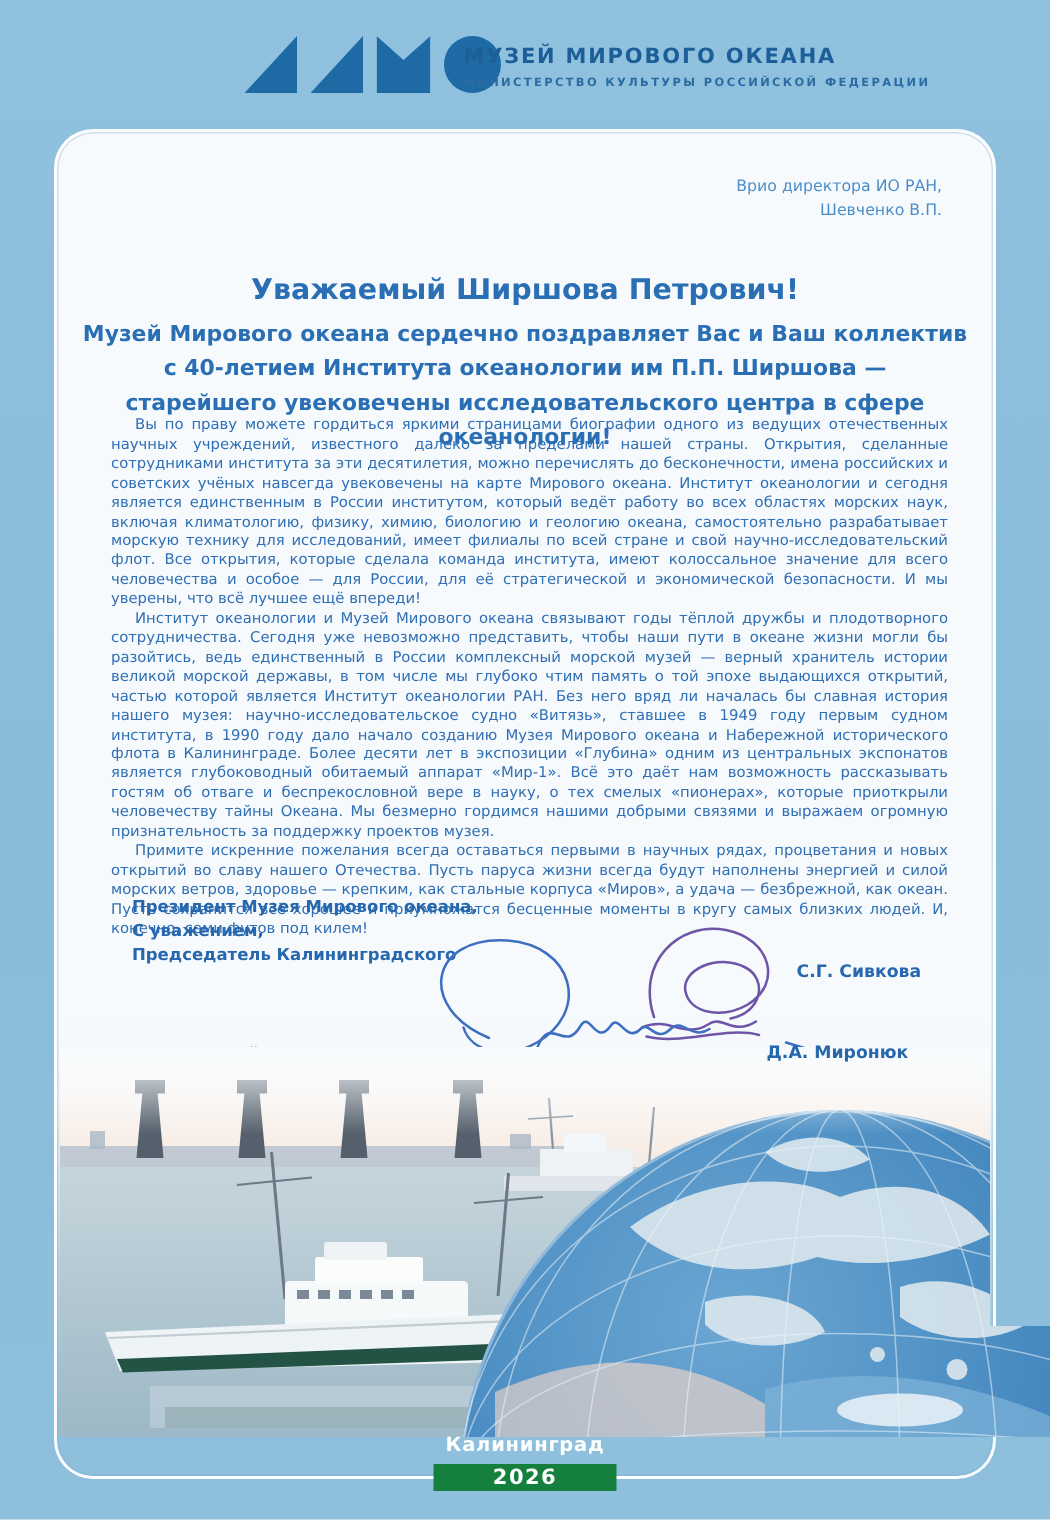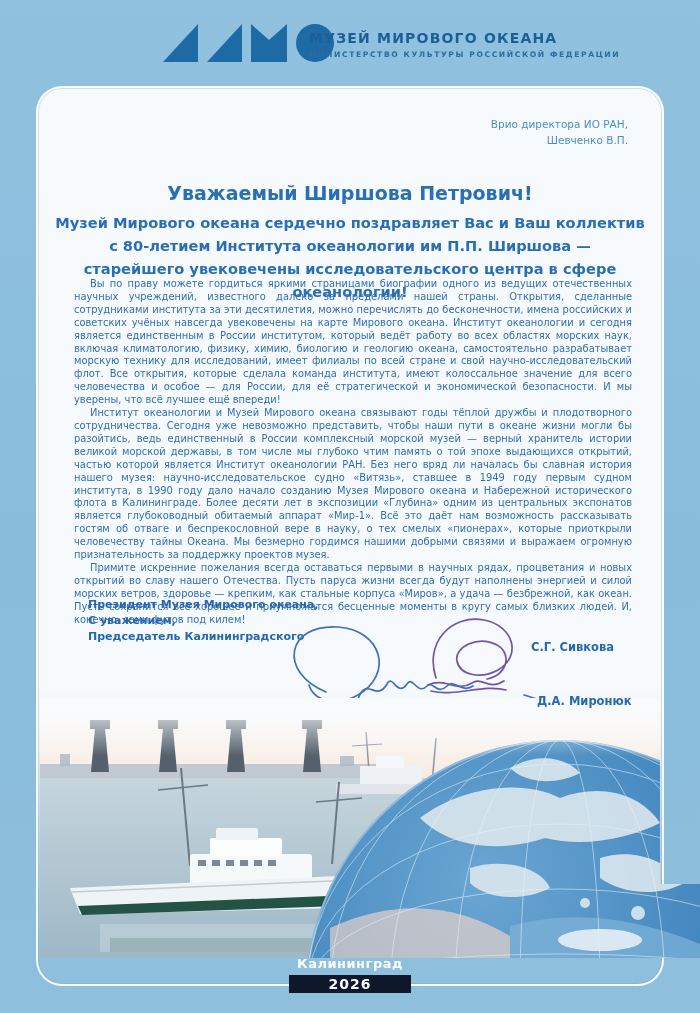--- a/index.html
+++ b/index.html
@@ -31,29 +31,29 @@
   .headingblock{position:absolute;left:50px;width:600px;top:182px;text-align:center;z-index:2;color:#2a6fb4;}
   .salutation{font-size:19px;font-weight:bold;margin-bottom:7px;}
   .hline{font-size:14.6px;font-weight:600;line-height:23px;}
   .bodytext{position:absolute;left:74px;top:278px;width:558px;z-index:2;
     color:#2f6fb5;font-size:9.9px;line-height:12.9px;text-align:justify;}
   .para{text-indent:16px;margin:0;}
   .signoff{position:absolute;left:88px;top:597px;z-index:2;color:#2667ae;
     font-size:11px;font-weight:bold;line-height:16px;}
   .sivkova-name{position:absolute;left:531px;top:640px;color:#2667ae;font-size:11.5px;font-weight:bold;z-index:4;}
   .dir-label{position:absolute;left:88px;top:696px;color:#2667ae;font-size:11px;font-weight:bold;z-index:2;}
-  .dir-name{position:absolute;left:537px;top:694px;color:#2667ae;font-size:11.5px;font-weight:bold;z-index:4;}
+  .dir-name{position:absolute;left:511px;top:694px;color:#2667ae;font-size:11.5px;font-weight:bold;z-index:4;}
   .sigsvg{position:absolute;left:240px;top:598px;width:320px;height:155px;z-index:3;}
   
   .photo{position:absolute;left:40px;top:698px;width:660px;height:260px;z-index:3;}
   
   .footer-place{position:absolute;left:0;right:0;top:956px;text-align:center;z-index:5;
     color:#fdfefe;font-size:13px;font-weight:bold;letter-spacing:.5px;}
   .footer-year{position:absolute;left:0;right:0;top:974px;text-align:center;z-index:5;}
-  .footer-year span{display:inline-block;padding:1px 40px;background:#0f172a;
+  .footer-year span{display:inline-block;padding:1px 40px;background:#15803d;
     color:#fdfefe;font-size:14px;font-weight:bold;letter-spacing:1px;text-align:center;}
 </style>
 </head>
 <body>
 
 <div class="logo">
   <div class="tri"></div>
   <div class="tri"></div>
   <div class="em"></div>
   <div class="dot"></div>
@@ -66,21 +66,21 @@
 <div class="card"></div>
 
 <div class="recipient">
   <div>Врио директора ИО РАН,</div>
   <div>Шевченко В.П.</div>
 </div>
 
 <div class="headingblock">
   <div class="salutation">Уважаемый Ширшова Петрович!</div>
   <div class="hline">Музей Мирового океана сердечно поздравляет Вас и Ваш коллектив</div>
-  <div class="hline">с 80-летием Института океанологии им П.П. Ширшова —</div>
+  <div class="hline">с 40-летием Института океанологии им П.П. Ширшова —</div>
   <div class="hline">старейшего увековечены исследовательского центра в сфере океанологии!</div>
 </div>
 
 <div class="bodytext">
   <p class="para">Вы по праву можете гордиться яркими страницами биографии одного из ведущих отечественных научных учреждений, известного далеко за пределами нашей страны. Открытия, сделанные сотрудниками института за эти десятилетия, можно перечислять до бесконечности, имена российских и советских учёных навсегда увековечены на карте Мирового океана. Институт океанологии и сегодня является единственным в России институтом, который ведёт работу во всех областях морских наук, включая климатологию, физику, химию, биологию и геологию океана, самостоятельно разрабатывает морскую технику для исследований, имеет филиалы по всей стране и свой научно-исследовательский флот. Все открытия, которые сделала команда института, имеют колоссальное значение для всего человечества и особое — для России, для её стратегической и экономической безопасности. И мы уверены, что всё лучшее ещё впереди!</p>
   <p class="para">Институт океанологии и Музей Мирового океана связывают годы тёплой дружбы и плодотворного сотрудничества. Сегодня уже невозможно представить, чтобы наши пути в океане жизни могли бы разойтись, ведь единственный в России комплексный морской музей — верный хранитель истории великой морской державы, в том числе мы глубоко чтим память о той эпохе выдающихся открытий, частью которой является Институт океанологии РАН. Без него вряд ли началась бы славная история нашего музея: научно-исследовательское судно «Витязь», ставшее в 1949 году первым судном института, в 1990 году дало начало созданию Музея Мирового океана и Набережной исторического флота в Калининграде. Более десяти лет в экспозиции «Глубина» одним из центральных экспонатов является глубоководный обитаемый аппарат «Мир-1». Всё это даёт нам возможность рассказывать гостям об отваге и беспрекословной вере в науку, о тех смелых «пионерах», которые приоткрыли человечеству тайны Океана. Мы безмерно гордимся нашими добрыми связями и выражаем огромную признательность за поддержку проектов музея.</p>
   <p class="para">Примите искренние пожелания всегда оставаться первыми в научных рядах, процветания и новых открытий во славу нашего Отечества. Пусть паруса жизни всегда будут наполнены энергией и силой морских ветров, здоровье — крепким, как стальные корпуса «Миров», а удача — безбрежной, как океан. Пусть сохранится всё хорошее и приумножатся бесценные моменты в кругу самых близких людей. И, конечно, семи футов под килем!</p>
 </div>
 
 <div class="signoff">

